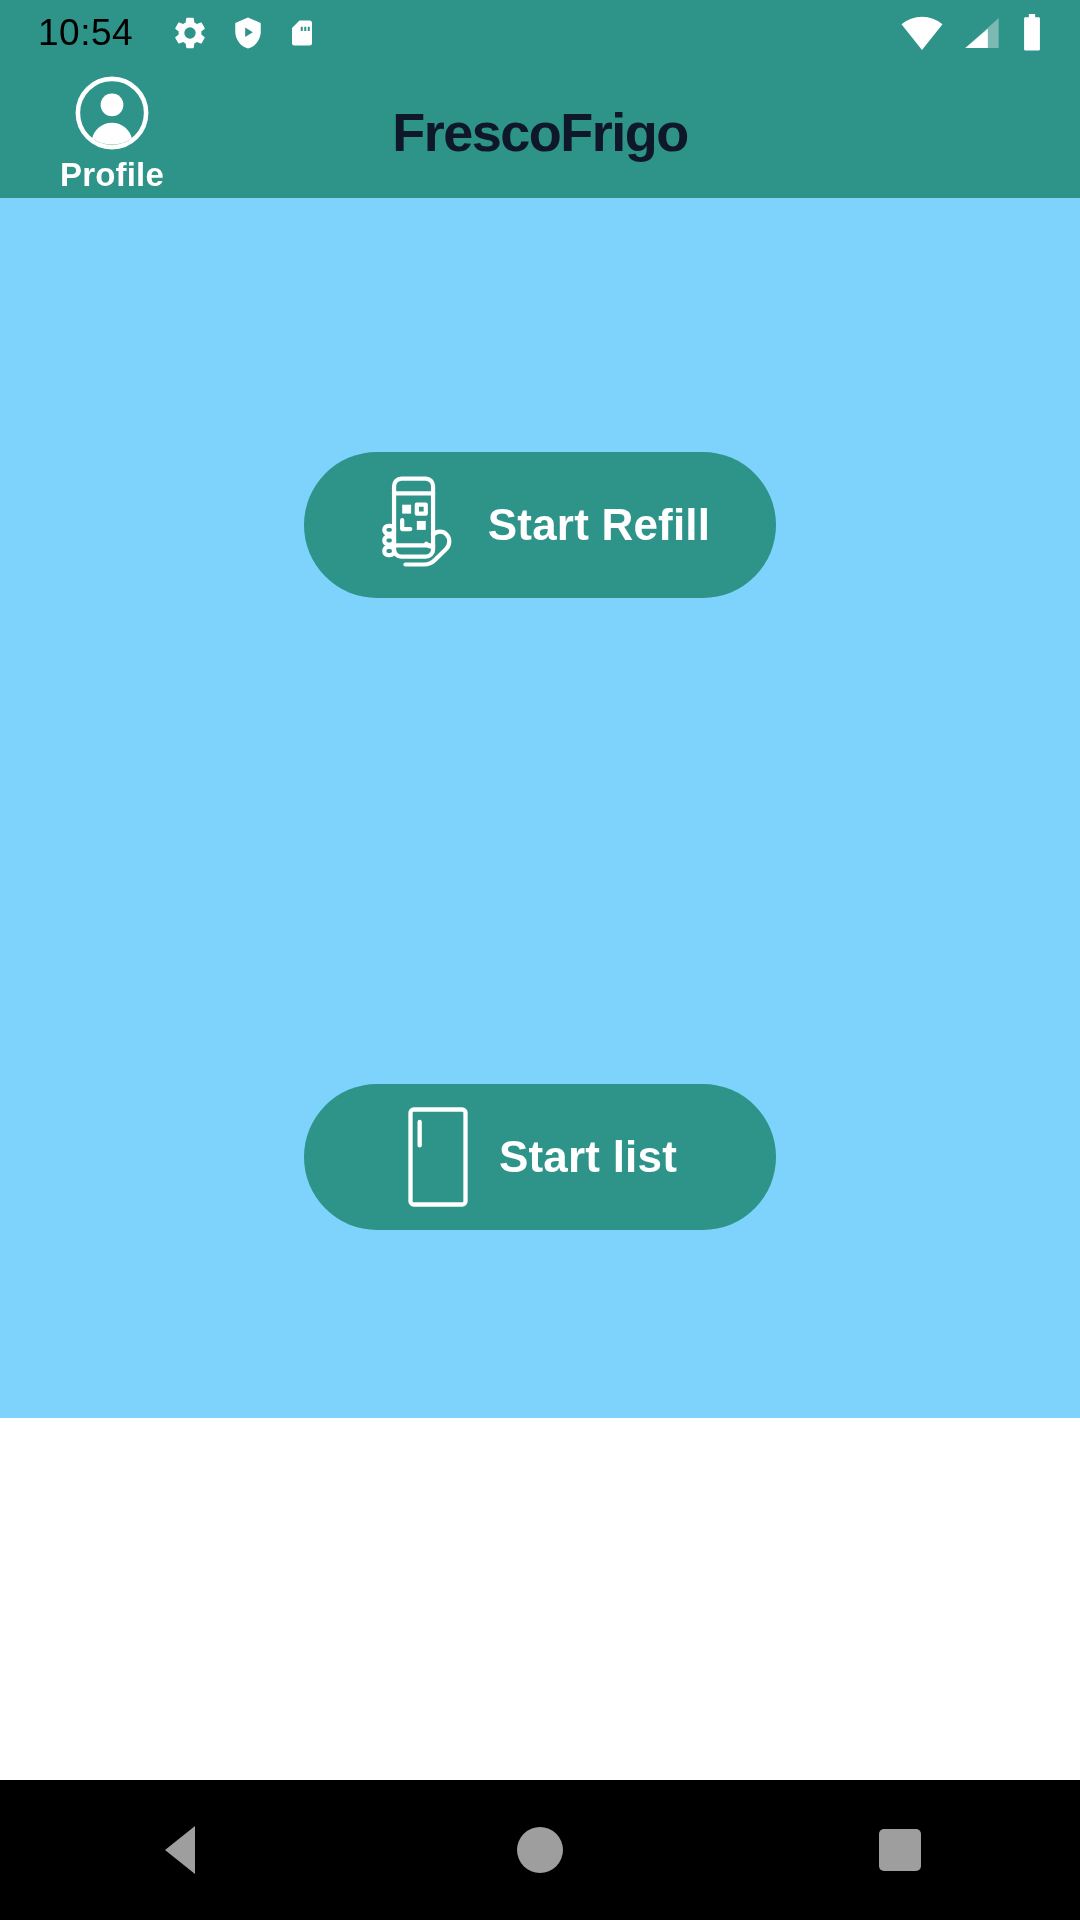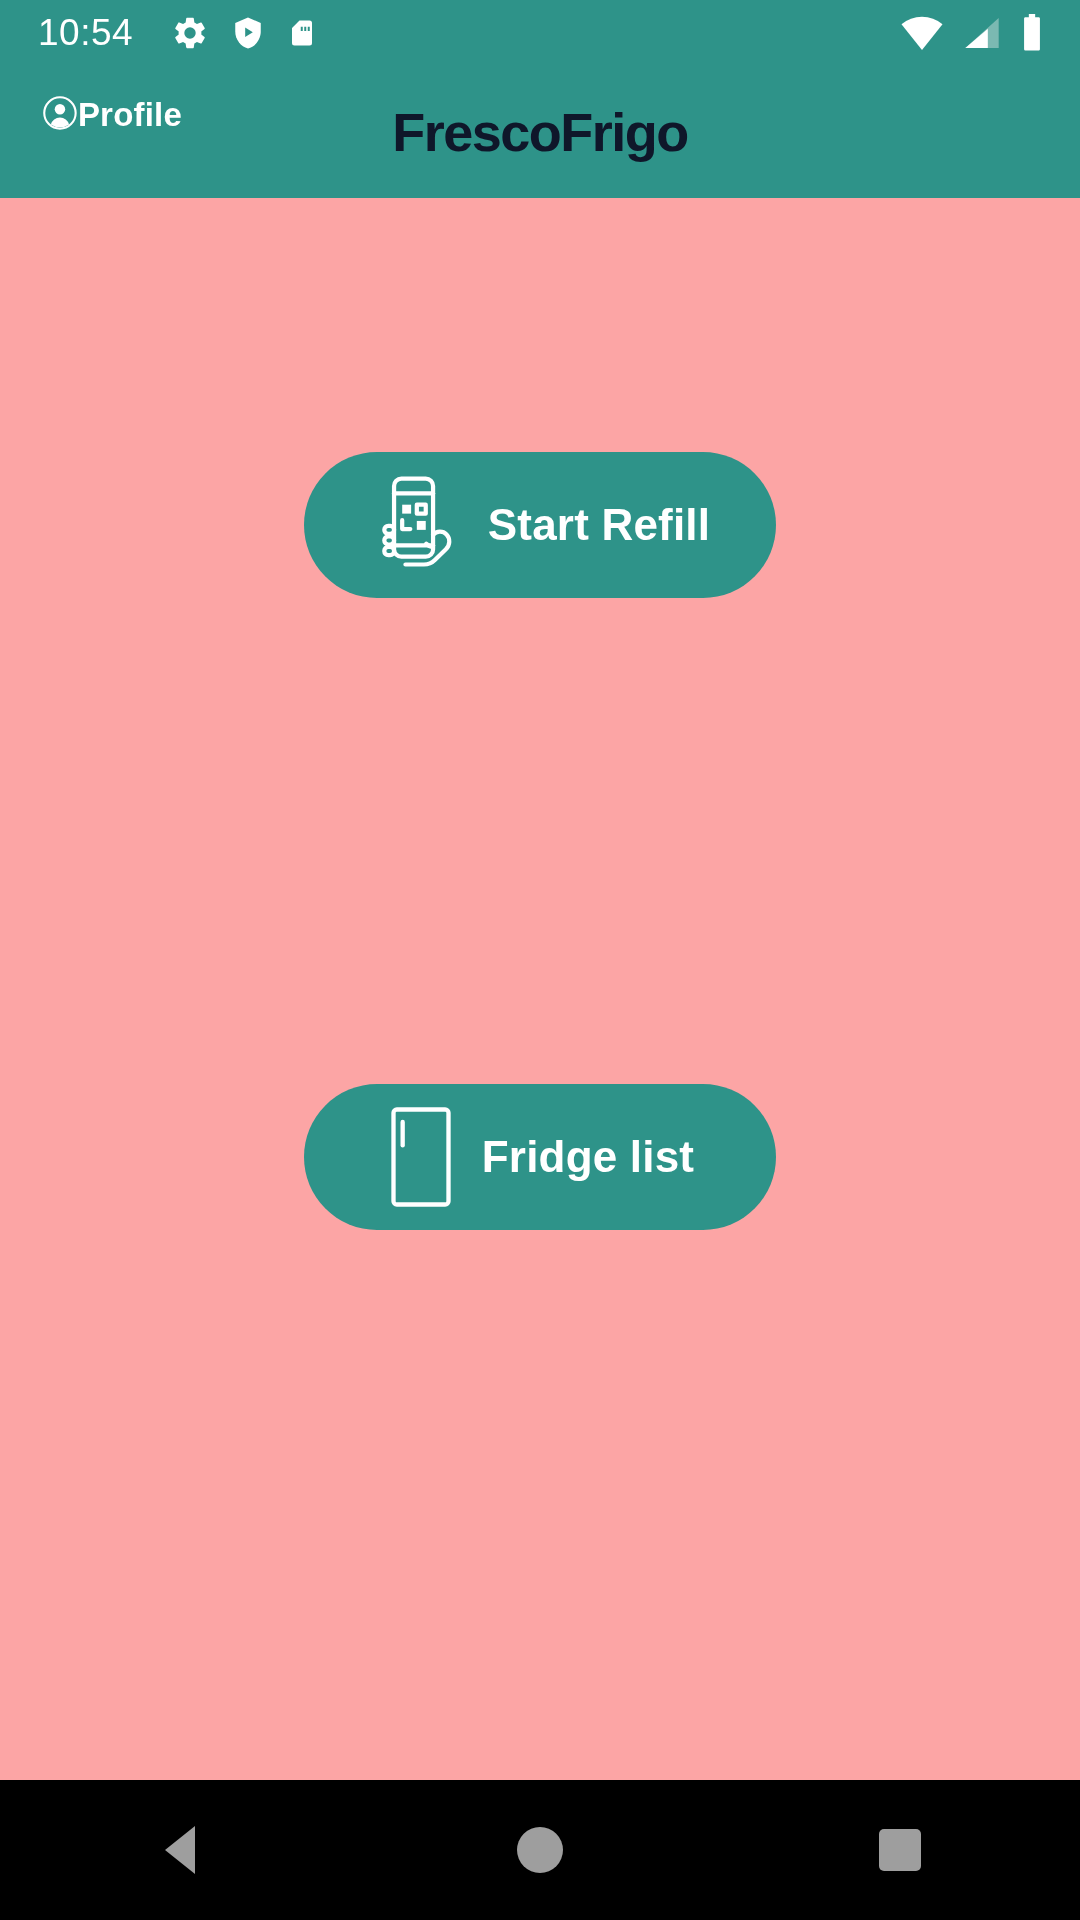--- a/index.html
+++ b/index.html
@@ -11,58 +11,58 @@
   }
   .phone { position:relative; width:1080px; height:1920px; background:#ffffff; }
 
   
   .statusbar {
     position:absolute; top:0; left:0; width:1080px; height:66px;
     background:#2e9389;
     display:flex; align-items:center;
   }
   .status-clock {
-    color:#ffffff; font-size:37px; font-weight:400;
+    color:#000000; font-size:37px; font-weight:400;
     margin-left:38px; letter-spacing:0.5px;
     font-family:"Liberation Sans", sans-serif;
   }
   .status-left-icons { display:flex; align-items:center; gap:22px; margin-left:38px; }
   .status-right-icons {
     position:absolute; right:36px; top:0; height:66px;
     display:flex; align-items:center; gap:18px;
   }
   .si { display:block; }
 
   
   .appbar {
     position:absolute; top:66px; left:0; width:1080px; height:132px;
     background:#2e9389;
   }
   .profile-btn {
     position:absolute; left:42px; top:8px;
     width:140px;
-    display:flex; flex-direction:row; align-items:center;
+    display:flex; flex-direction:column; align-items:center;
     cursor:pointer;
   }
   .profile-label {
     color:#ffffff; font-size:33px; font-weight:700;
     margin-top:4px; letter-spacing:0.2px;
   }
   .app-title {
     position:absolute; left:0; top:0; width:1080px; height:132px;
     display:flex; align-items:center; justify-content:center;
     color:#0f172a; font-size:54px; font-weight:700;
     letter-spacing:-1.5px;
     font-family:"Liberation Sans", sans-serif;
   }
 
   
   .content {
-    position:absolute; top:198px; left:0; width:1080px; height:1582px;
-    background:#fca5a5;
+    position:absolute; top:198px; left:0; width:1080px; height:1220px;
+    background:#7dd3fc;
   }
   .pill-btn {
     position:absolute; left:50%; transform:translateX(-50%);
     width:472px; height:146px;
     background:#2e9389; border:none; border-radius:73px;
     display:flex; align-items:center; justify-content:center;
     gap:26px; cursor:pointer; padding:0;
   }
   .pill-label {
     color:#ffffff; font-size:44px; font-weight:600;
@@ -158,21 +158,21 @@
         <rect x="8.5" y="45.5" width="6" height="5" rx="2.4"></rect>
       </svg>
       <span class="pill-label">Start Refill</span>
     </button>
 
     <button class="pill-btn" id="btn-fridge-list">
       <svg width="70" height="104" viewBox="0 0 42 62" fill="none" stroke="#ffffff" stroke-width="2.6" stroke-linecap="round" stroke-linejoin="round">
         <rect x="4.5" y="2.5" width="33" height="57" rx="2"></rect>
         <line x1="10" y1="10" x2="10" y2="24"></line>
       </svg>
-      <span class="pill-label">Fridge list</span>
+      <span class="pill-label">Start list</span>
     </button>
 
   </div>
 
   <div class="navbar">
     <div class="nav-slot">
       <div class="nav-back"></div>
     </div>
     <div class="nav-slot">
       <div class="nav-home"></div>

